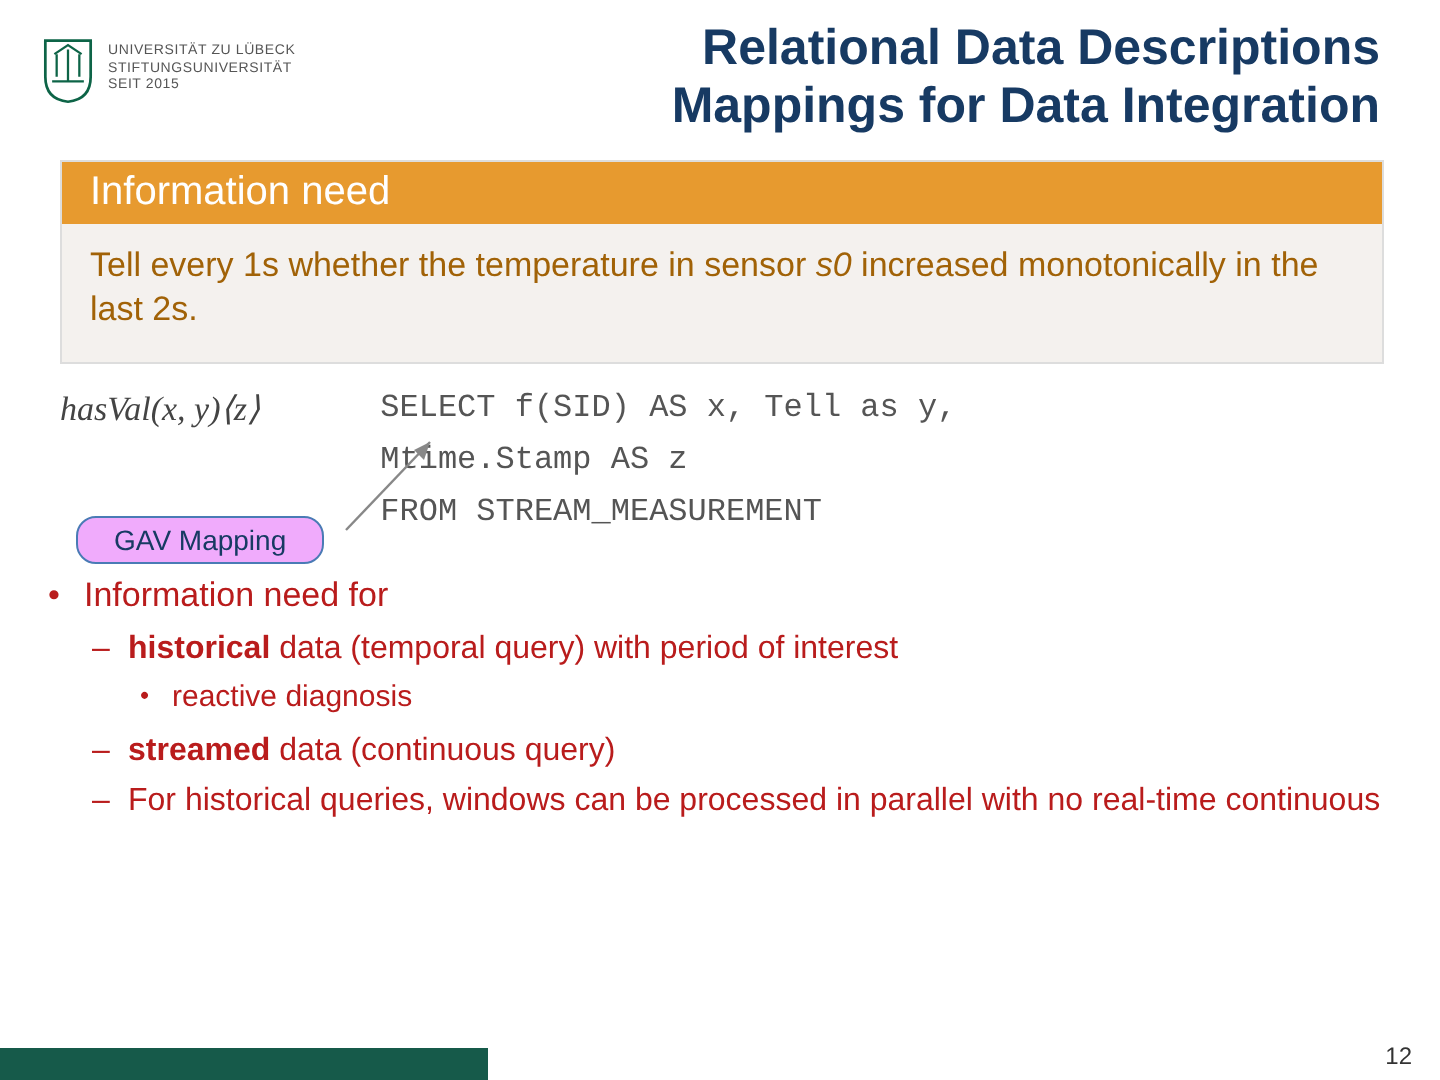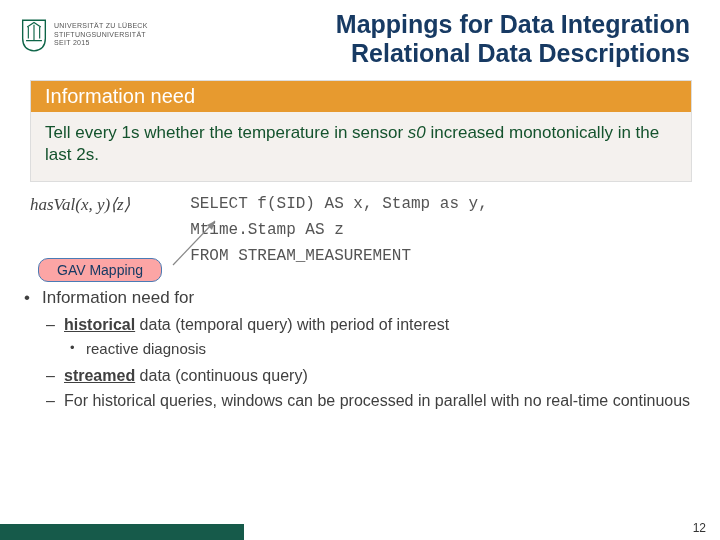--- a/index.html
+++ b/index.html
@@ -52,21 +52,21 @@
   .info-header {
     background: #e79a2f;
     color: #ffffff;
     font-size: 20px;
     padding: 4px 14px;
     font-weight: normal;
   }
   .info-body {
     padding: 10px 14px 14px 14px;
     font-size: 17px;
-    color: #14532d;
+    color: #a16207;
     line-height: 1.35;
   }
   .info-body .ic { font-style: italic; }
   .mapping-row {
     display: flex;
     align-items: flex-start;
     margin: 10px 30px 0 30px;
     font-size: 16px;
     color: #444;
   }
@@ -91,49 +91,49 @@
   }
   .gav-label {
     position: absolute;
     left: 38px;
     top: 258px;
     border: 1.5px solid #4a7bb5;
     border-radius: 10px;
     padding: 3px 18px;
     font-size: 14px;
     color: #173a63;
-    background: #fca5a5;
+    background: #f0abfc;
   }
   .arrow-svg {
     position: absolute;
     left: 165px;
     top: 215px;
     width: 70px;
     height: 58px;
   }
   .content {
     padding: 18px 24px 0 24px;
     font-size: 17px;
-    color: #404040;
+    color: #b91c1c;
     line-height: 1.35;
   }
   .content ul { list-style: none; }
   .lvl1 { padding-left: 18px; position: relative; margin-bottom: 4px; }
   .lvl1::before {
     content: "•"; position: absolute; left: 0; top: 0; font-size: 17px;
   }
   .lvl2 { padding-left: 40px; position: relative; margin-bottom: 3px; font-size: 16px; }
   .lvl2::before {
     content: "–"; position: absolute; left: 22px; top: 0;
   }
   .lvl3 { padding-left: 62px; position: relative; margin-bottom: 6px; font-size: 15px; }
   .lvl3::before {
     content: "•"; position: absolute; left: 46px; top: 0; font-size: 13px;
   }
-  .b { font-weight: bold; text-decoration: underline; }
+  .b { font-weight: bold; }
   .footer-bar {
     position: absolute;
     left: 0;
     bottom: 0;
     width: 244px;
     height: 16px;
     background: #165a4a;
   }
   .page-num {
     position: absolute;
@@ -153,36 +153,36 @@
       <path d="M7 8 V18 M12 6 V20 M17 8 V18 M5 20 H19" stroke="currentColor" stroke-width="1" fill="none"></path>
       <path d="M6 8 L12 4 L18 8" stroke="currentColor" stroke-width="1" fill="none"></path>
     </svg>
     <div class="logo-text">
       <div>UNIVERSITÄT ZU LÜBECK</div>
       <div>STIFTUNGSUNIVERSITÄT</div>
       <div>SEIT 2015</div>
     </div>
   </div>
   <div class="title-block">
+    <div class="title-line">Relational Data Descriptions</div>
     <div class="title-line">Mappings for Data Integration</div>
-    <div class="title-line">Relational Data Descriptions</div>
   </div>
 </div>
 
 <div class="info-box">
   <div class="info-header">Information need</div>
   <div class="info-body">
     <span>Tell every 1s whether the temperature in sensor </span><span class="ic">s0</span><span> increased monotonically in the last 2s.</span>
   </div>
 </div>
 
 <div class="mapping-row">
   <div class="formula">hasVal(x, y)⟨z⟩</div>
   <div class="arrow-area"></div>
-  <div class="sql-block"><span>SELECT f(SID) AS x, Stamp as y,</span>
+  <div class="sql-block"><span>SELECT f(SID) AS x, Tell as y,</span>
 <span>Mtime.Stamp AS z</span>
 <span>FROM STREAM_MEASUREMENT</span></div>
 </div>
 
 <svg class="arrow-svg" viewBox="0 0 70 58">
   <line x1="50" y1="6" x2="8" y2="50" stroke="#888" stroke-width="1.2"></line>
   <polygon points="50,6 42,10 47,15" fill="#888"></polygon>
 </svg>
 
 <div class="gav-label">GAV Mapping</div>

